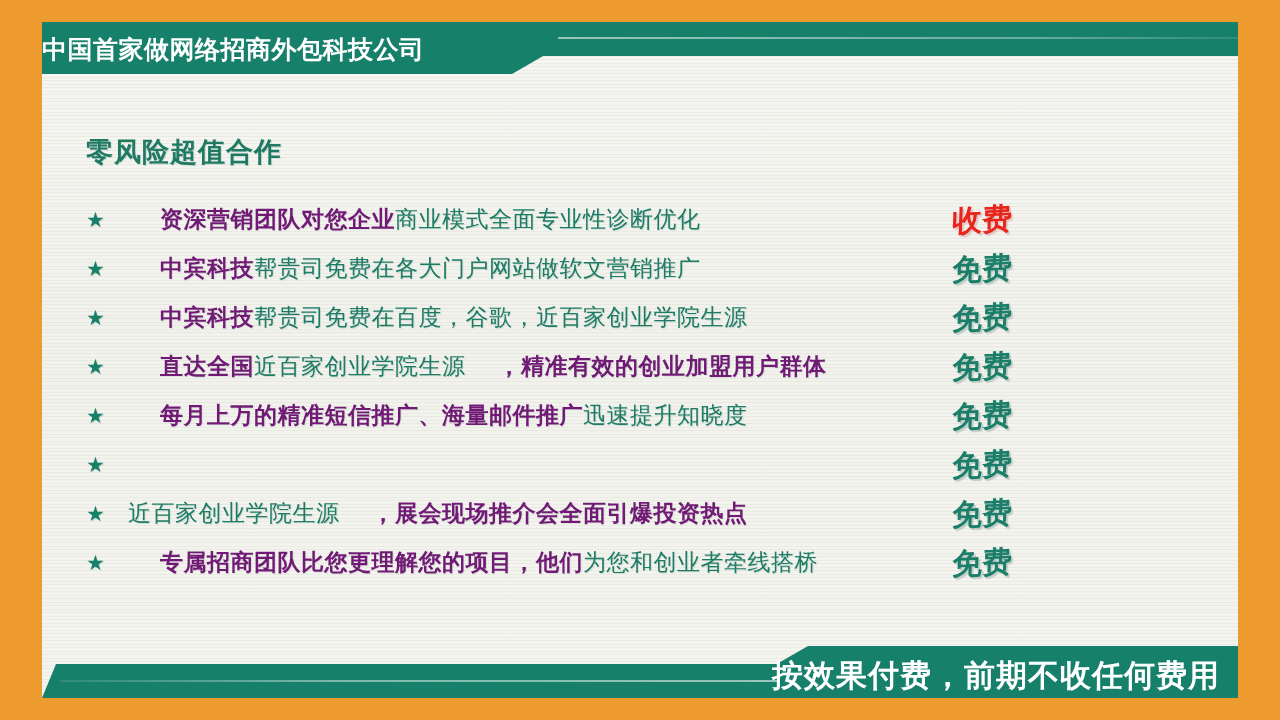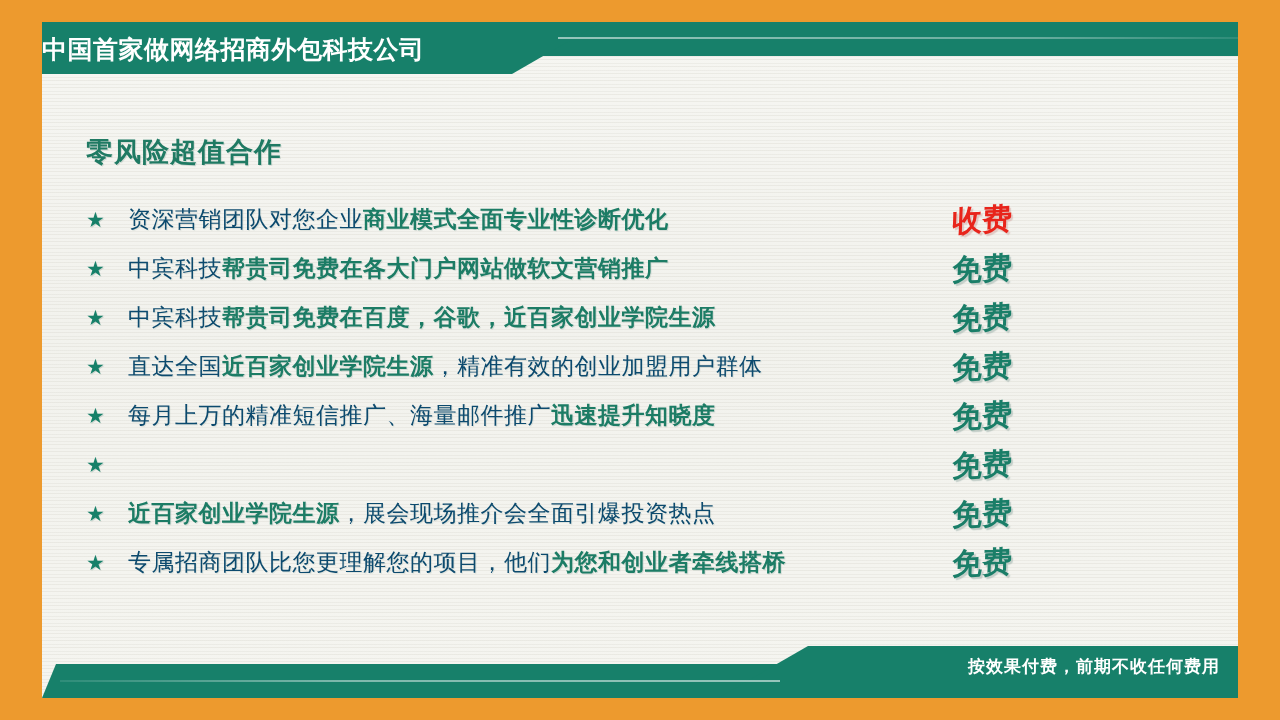--- a/index.html
+++ b/index.html
@@ -128,21 +128,21 @@
     height: 2px;
     background: linear-gradient(90deg, rgba(255,255,255,0.10), rgba(255,255,255,0.45) 40%, rgba(255,255,255,0.55));
   }
   .footer-title {
     position: absolute;
     right: 18px;
     top: 9px;
     color: #FFFFFF;
     font-family: "DejaVu Sans", "Liberation Sans", sans-serif;
     font-weight: bold;
-    font-size: 17px;
+    font-size: 31px;
     letter-spacing: 1px;
     white-space: nowrap;
     z-index: 6;
   }
 
   
   .section-heading {
     position: absolute;
     left: 86px;
     top: 134px;
@@ -178,27 +178,28 @@
   }
   .bullet-text {
     flex: 1 1 auto;
     font-size: 23px;
     line-height: 1.25;
     white-space: nowrap;
     letter-spacing: 0.5px;
     font-family: "Liberation Serif", "DejaVu Serif", serif;
   }
   .t-light {
-    color: #0c4a6e;
-    font-weight: normal;
+    color: #701a75;
+    font-weight: bold;
     text-shadow: 1px 1px 0 rgba(150,175,165,0.22);
+    margin-left: 32px;
   }
   .t-bold {
     color: #1C7C65;
-    font-weight: bold;
+    font-weight: normal;
     text-shadow: 1px 1px 0 rgba(130,160,150,0.25);
   }
 
   
   .badge-col {
     position: absolute;
     left: 952px;
     top: 196px;
     width: 120px;
   }

